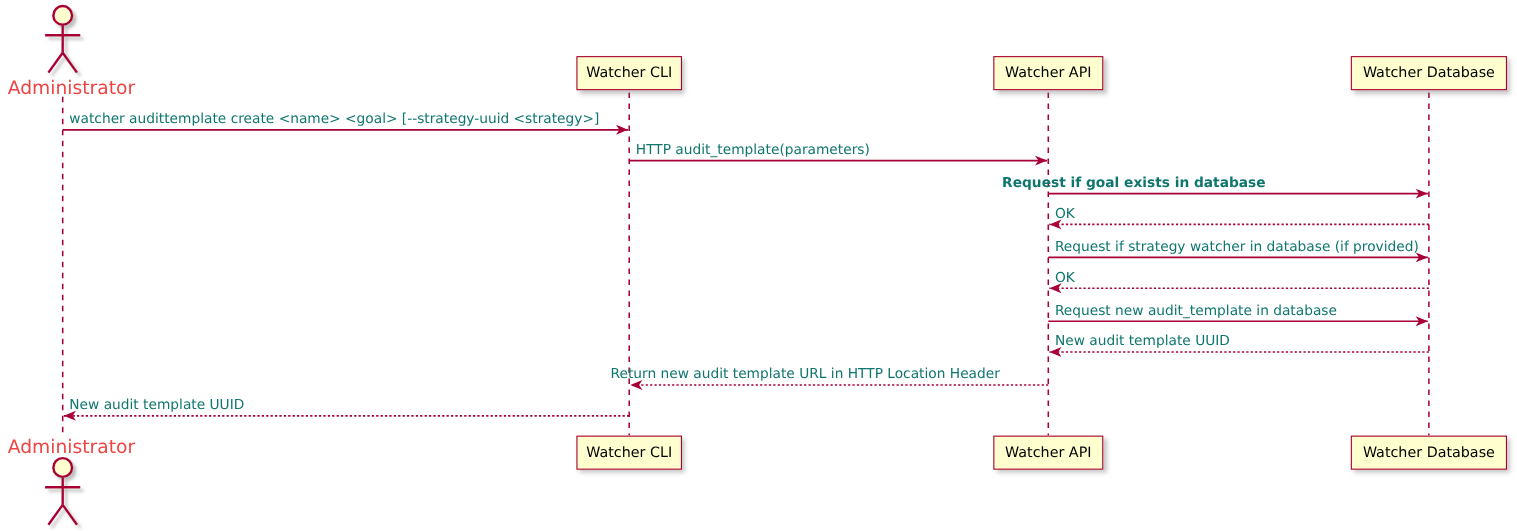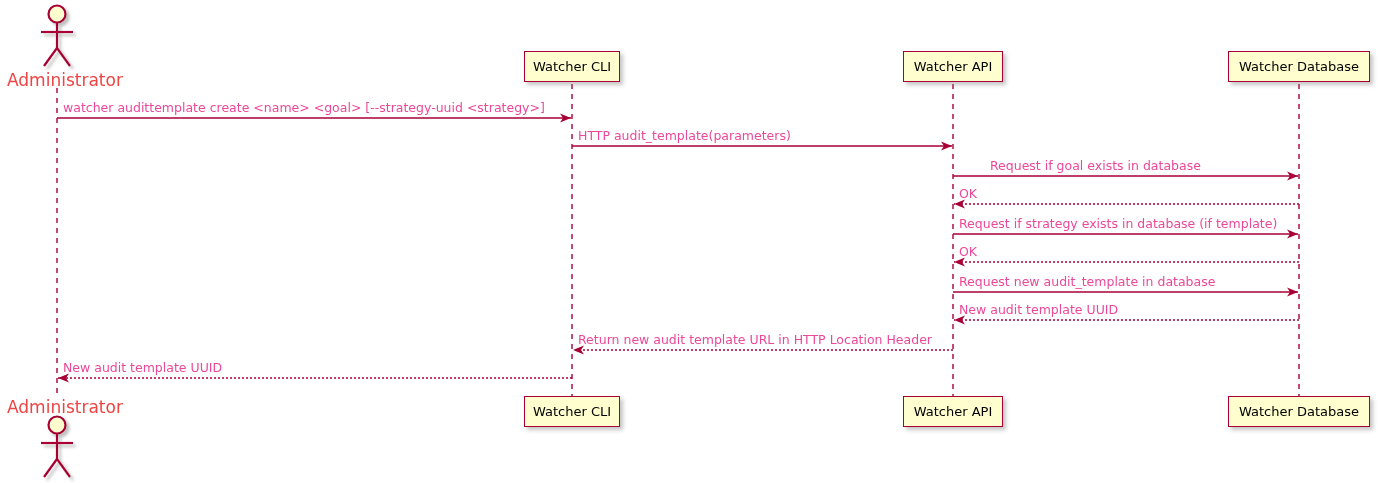--- a/index.html
+++ b/index.html
@@ -20,21 +20,21 @@
   }
   #diagram svg {
     position: absolute;
     left: 0;
     top: 0;
   }
   .msg-label {
     position: absolute;
     font-family: "DejaVu Sans", sans-serif;
     font-size: 12.5px;
-    color: #ec4899;
+    color: #0f766e;
     white-space: nowrap;
     line-height: 14px;
     letter-spacing: 0px;
   }
   .participant-box {
     position: absolute;
     box-sizing: border-box;
     background: #FEFECE;
     border: 1.5px solid #A80036;
     border-radius: 0;
@@ -153,23 +153,23 @@
   <div class="participant-box" style="left:1228px; top:396px; width:142px; height:31px;">
     <span>Watcher Database</span>
   </div>
 
   <div class="actor-label" style="left:7px; top:70px;">Administrator</div>
   <div class="actor-label" style="left:7px; top:397px;">Administrator</div>
 
   <div id="label-layer">
       <div class="msg-label" style="left: 63px; top: 101px;">watcher audittemplate create &lt;name&gt; &lt;goal&gt; [--strategy-uuid &lt;strategy&gt;]</div>
       <div class="msg-label" style="left: 578px; top: 129px;">HTTP audit_template(parameters)</div>
-      <div class="msg-label" style="left: 990px; top: 159px;">Request if goal exists in database</div>
+      <div class="msg-label" style="left: 911px; top: 159px; font-weight: bold;">Request if goal exists in database</div>
       <div class="msg-label" style="left: 959px; top: 187px;">OK</div>
-      <div class="msg-label" style="left: 959px; top: 217px;">Request if strategy exists in database (if template)</div>
+      <div class="msg-label" style="left: 959px; top: 217px;">Request if strategy watcher in database (if provided)</div>
       <div class="msg-label" style="left: 959px; top: 245px;">OK</div>
       <div class="msg-label" style="left: 959px; top: 275px;">Request new audit_template in database</div>
       <div class="msg-label" style="left: 959px; top: 303px;">New audit template UUID</div>
-      <div class="msg-label" style="left: 578px; top: 333px;">Return new audit template URL in HTTP Location Header</div>
+      <div class="msg-label" style="left: 555px; top: 333px;">Return new audit template URL in HTTP Location Header</div>
       <div class="msg-label" style="left: 63px; top: 361px;">New audit template UUID</div>
     </div>
 
 </div>
 
 </body></html>

